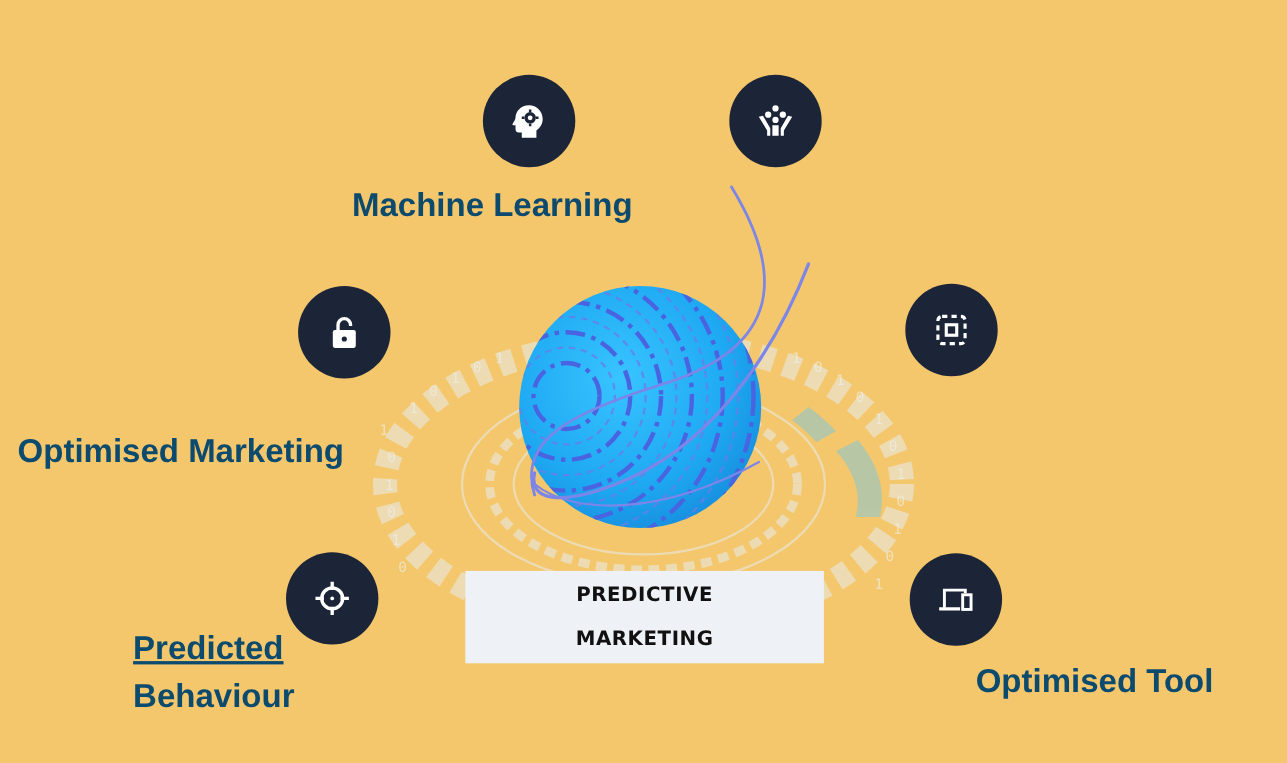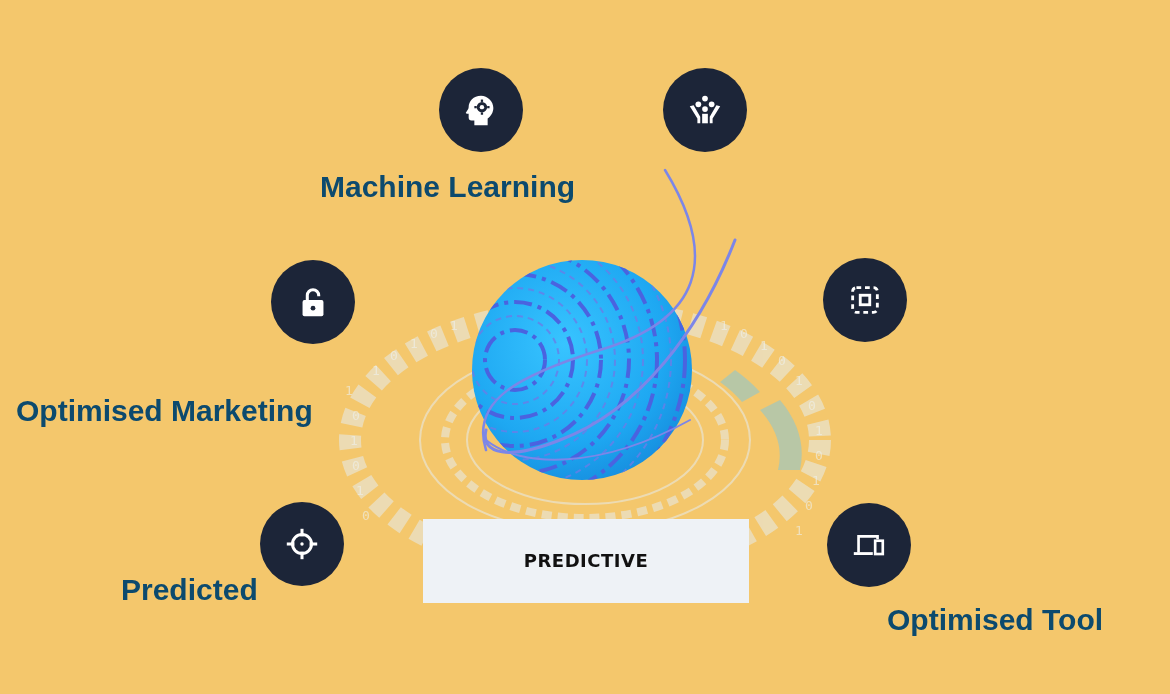--- a/index.html
+++ b/index.html
@@ -158,27 +158,29 @@
       <circle cx="20" cy="20" r="10" fill="none" stroke="#fff" stroke-width="3.2"></circle>
       <g stroke="#fff" stroke-width="3.2">
         <line x1="20" y1="4" x2="20" y2="12"></line>
           <line x1="20" y1="28" x2="20" y2="36"></line>
         <line x1="4" y1="20" x2="12" y2="20"></line>
           <line x1="28" y1="20" x2="36" y2="20"></line>
       </g>
       <circle cx="20" cy="20" r="1.8" fill="#fff"></circle>
     </svg>
   </div>
-  <div class="node-label" style="left:121px; top:568px;">Predicted</div>
+  <div class="node-label" style="left:121px; top:568px;text-decoration:underline;">Predicted</div>
+  <div class="node-label" style="left:121px; top:612px;">Behaviour</div>
 
   <div class="node-icon" style="left:827px; top:503px;">
     <svg viewBox="0 0 40 40">
       <path d="M9 28V11h20v3" fill="none" stroke="#fff" stroke-width="2.8"></path>
       <line x1="4" y1="29" x2="24" y2="29" stroke="#fff" stroke-width="3"></line>
       <rect x="26.5" y="15.5" width="8" height="14" fill="none" stroke="#fff" stroke-width="2.8"></rect>
     </svg>
   </div>
   <div class="node-label" style="left:887px; top:598px;">Optimised Tool</div>
 
   <div class="center-box">
     <span>PREDICTIVE</span>
+    <span>MARKETING</span>
   </div>
 </div>
 
 </body></html>

